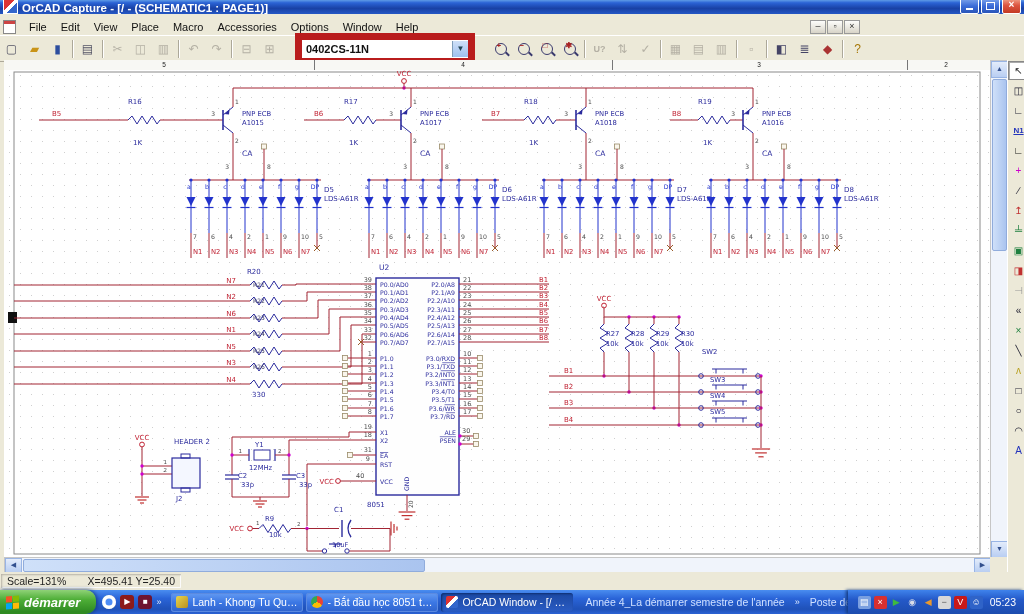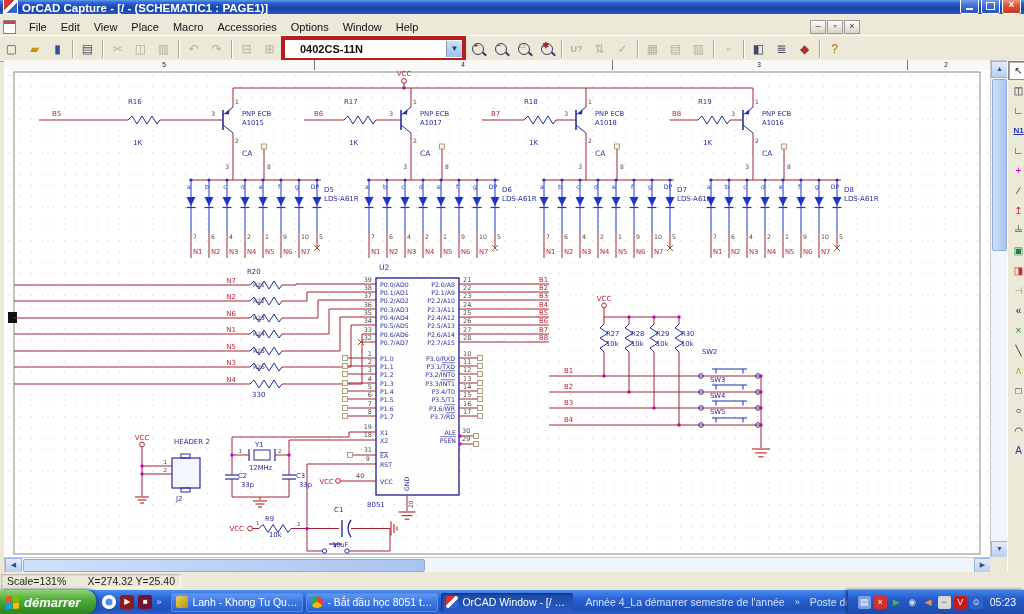--- a/index.html
+++ b/index.html
@@ -30,22 +30,22 @@
   .mdi-btn{width:14px;height:12px;border:1px solid #999;background:linear-gradient(180deg,#fdfdfb,#d8d4c8);
     font-size:9px;line-height:11px;text-align:center;color:#333;}
 
   
   #toolbar{position:absolute;left:0;top:35px;width:1024px;height:25px;background:#ece9d8;
     border-top:1px solid #fff;border-bottom:1px solid #aca899;display:flex;align-items:center;}
   .tb-btn{width:21px;height:20px;margin:0 1px;display:flex;align-items:center;justify-content:center;
     font-size:12px;color:#445;}
   .tb-btn.disabled{color:#b4b0a4;}
   .tb-sep{width:1px;height:18px;background:#aca899;margin:0 3px;box-shadow:1px 0 0 #fff;}
-  #part-combo{width:162px;height:18px;background:#fff;border:4px solid #b91c1c;margin:0 0;
-    display:flex;align-items:center;font-size:11px;font-weight:bold;color:#111;padding-left:15px;}
+  #part-combo{width:162px;height:18px;background:#fff;border:7px solid #b91c1c;margin:0 14px;
+    display:flex;align-items:center;font-size:11px;font-weight:bold;color:#111;padding-left:4px;}
   #combo-arrow{margin-left:auto;width:15px;height:16px;background:linear-gradient(180deg,#cfe0f8,#9fc0ee);
     border-left:1px solid #7f9db9;color:#245;font-size:8px;line-height:16px;text-align:center;}
   .mag{position:relative;width:10px;height:10px;border:1.6px solid #3a3a6e;border-radius:50%;}
   .mag i{position:absolute;left:1px;top:-3px;font-style:normal;font-size:8px;color:#a22;font-weight:bold;}
   .mag::after{content:"";position:absolute;width:5px;height:1.8px;background:#3a3a6e;
     right:-4px;bottom:-1px;transform:rotate(45deg);}
 
   
   #workspace{position:absolute;left:4px;top:60px;width:1024px;height:544px;background:#fff;}
   #ruler{position:absolute;left:0;top:0;width:986px;height:10px;background:#f8f8f4;
@@ -972,21 +972,21 @@
         <div class="pal-btn" style="color: rgb(34, 34, 51);">□</div>
         <div class="pal-btn" style="color: rgb(34, 34, 51);">○</div>
         <div class="pal-btn" style="color: rgb(34, 34, 51);">◠</div>
         <div class="pal-btn" style="color: rgb(34, 51, 187);">A</div>
       </div>
   </div>
 
   <div id="statusbar">
     <div class="pane" id="pane-right">
       <span>Scale=131%</span>
-      <span>X=274.32 Y=25.40</span>
+      <span>X=495.41 Y=25.40</span>
     </div>
   </div>
 
   <div id="taskbar">
     <div id="start-btn">
       <span class="winlogo">
         <i style="background:#f35325"></i>
           <i style="background:#81bc06"></i>
           <i style="background:#05a6f0"></i>
           <i style="background:#ffba08"></i>

